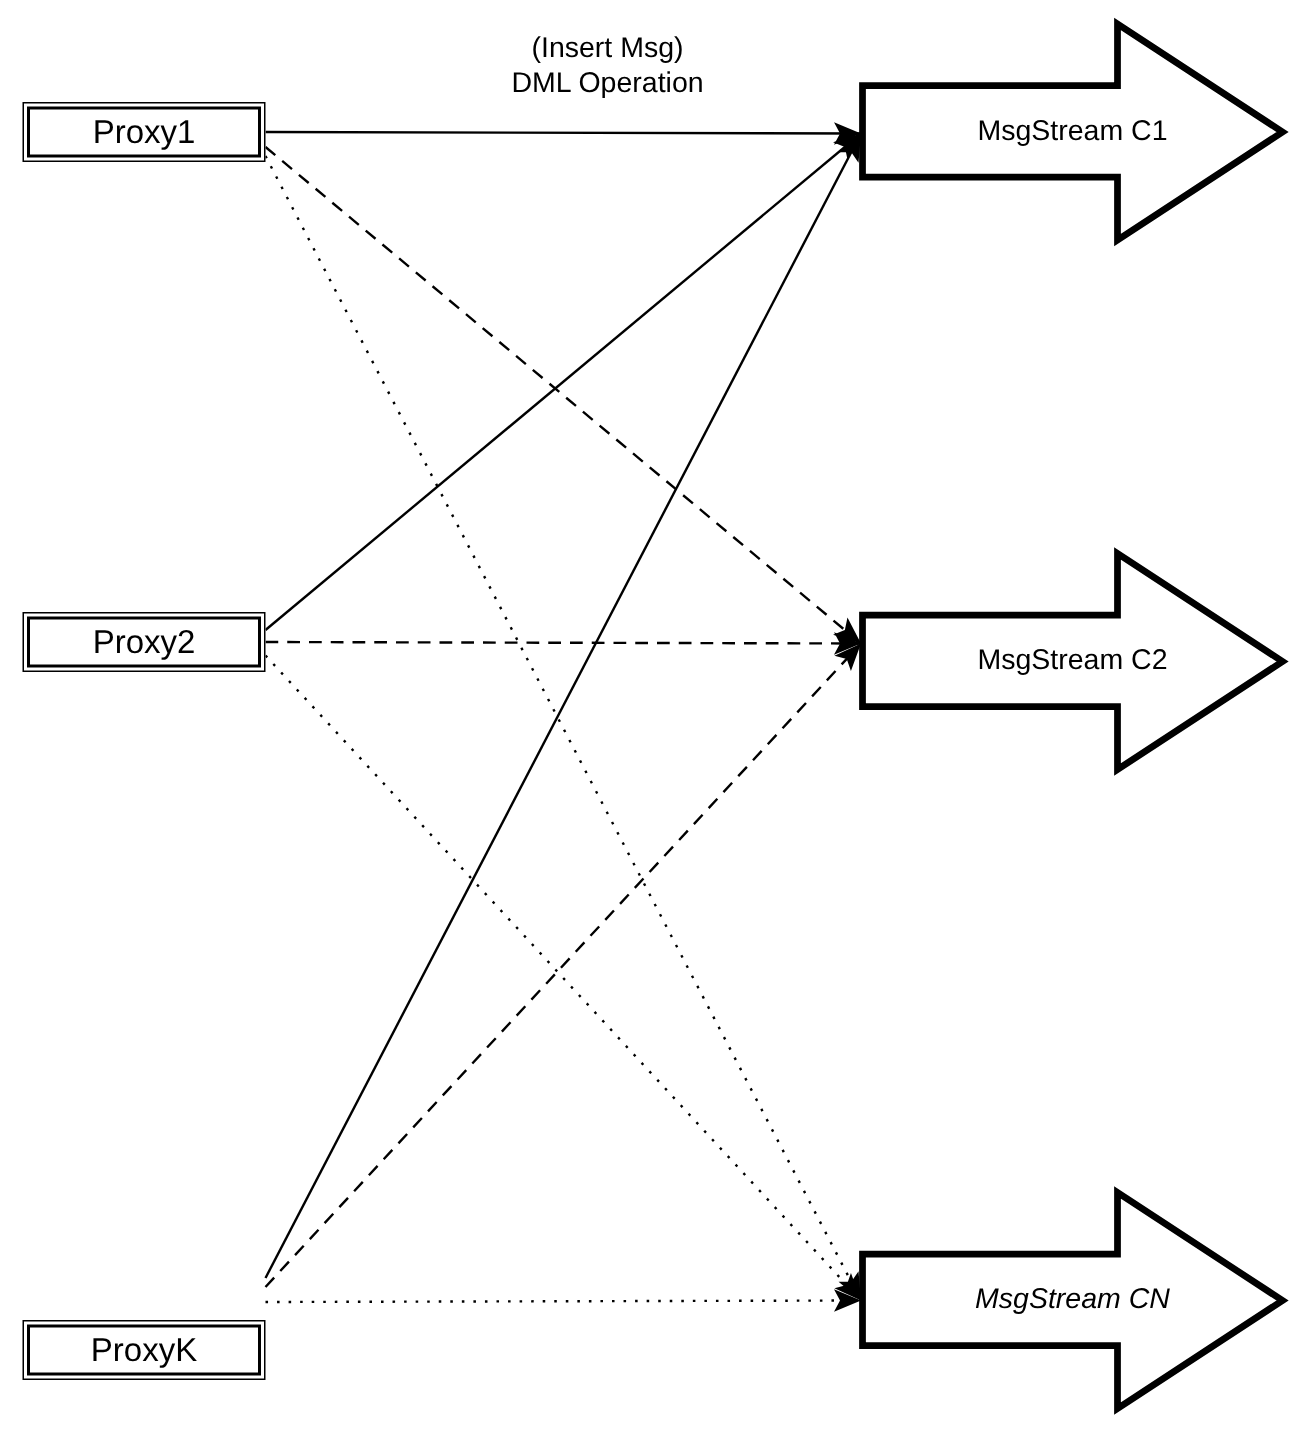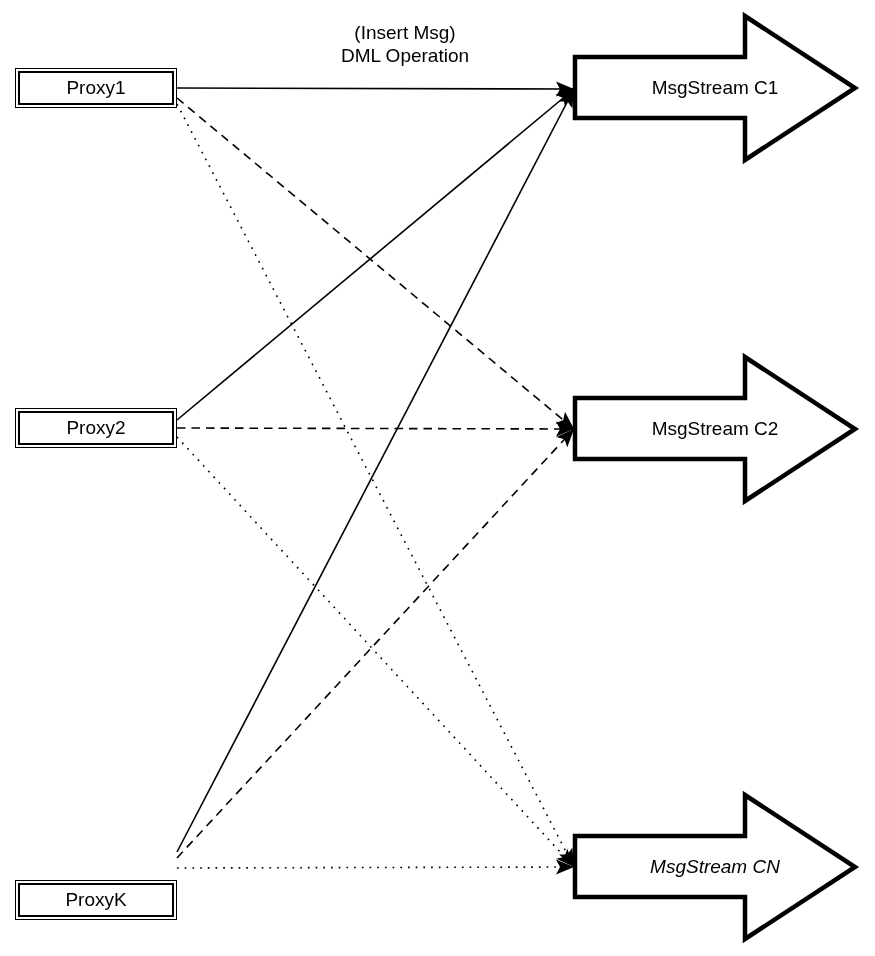--- a/index.html
+++ b/index.html
@@ -38,33 +38,33 @@
   }
   .proxy-inner {
     box-sizing: border-box;
     width: 100%;
     height: 100%;
     border: 2.5px solid #000000;
     background: #ffffff;
     display: flex;
     align-items: center;
     justify-content: center;
-    font-size: 19px;
+    font-size: 22px;
   }
   .proxy-1 { top: 68px; }
   .proxy-2 { top: 408px; }
   .proxy-k { top: 848px; margin-top: 32px; }
   .stream {
     position: absolute;
     left: 570px;
     width: 290px;
     height: 154px;
   }
   .stream-c1 { top: 11px; }
-  .stream-c2 { top: 352px; }
+  .stream-c2 { top: 364px; }
   .stream-cn { top: 790px; font-style: italic; }
   .stream svg { position: absolute; left: 0; top: 0; }
   .stream-label {
     position: absolute;
     left: 0; top: 0;
     width: 100%; height: 100%;
     display: flex;
     align-items: center;
     justify-content: center;
     font-size: 19px;

